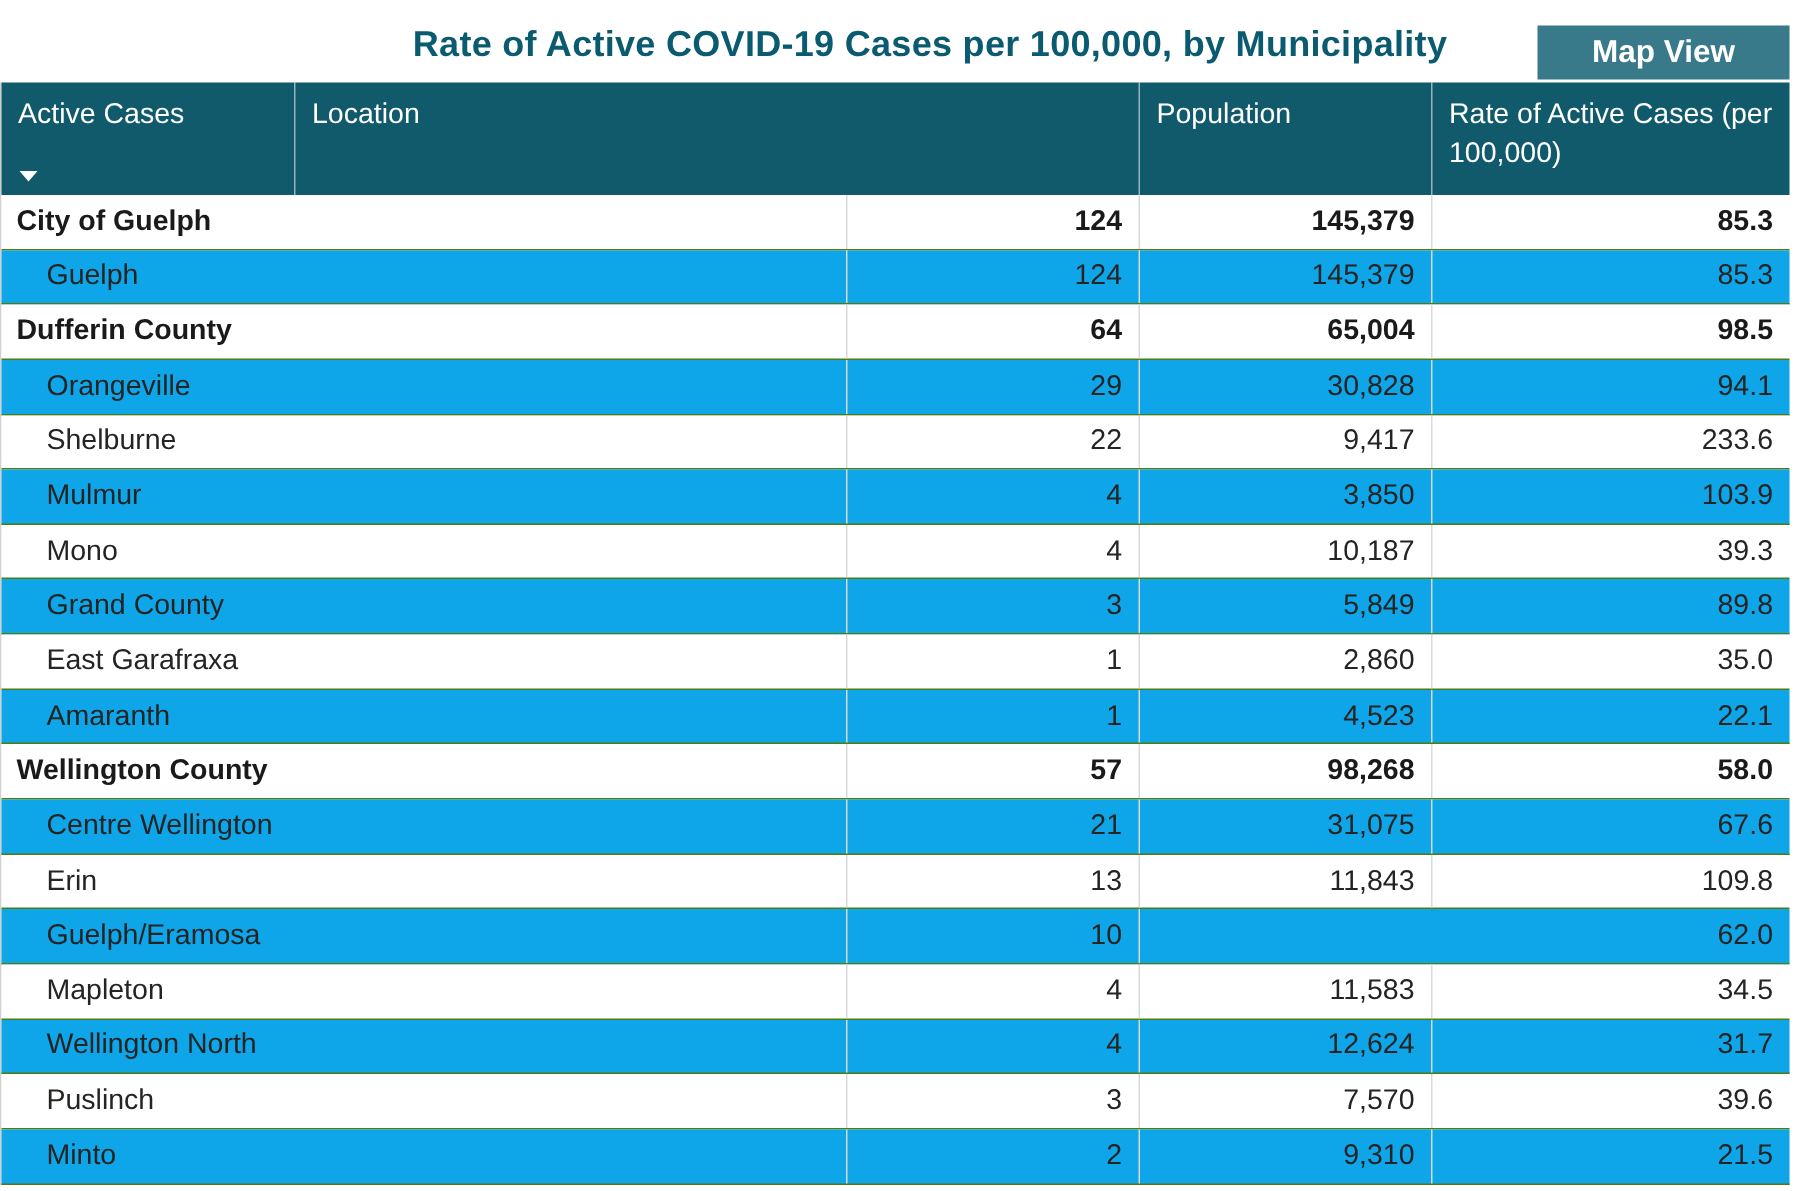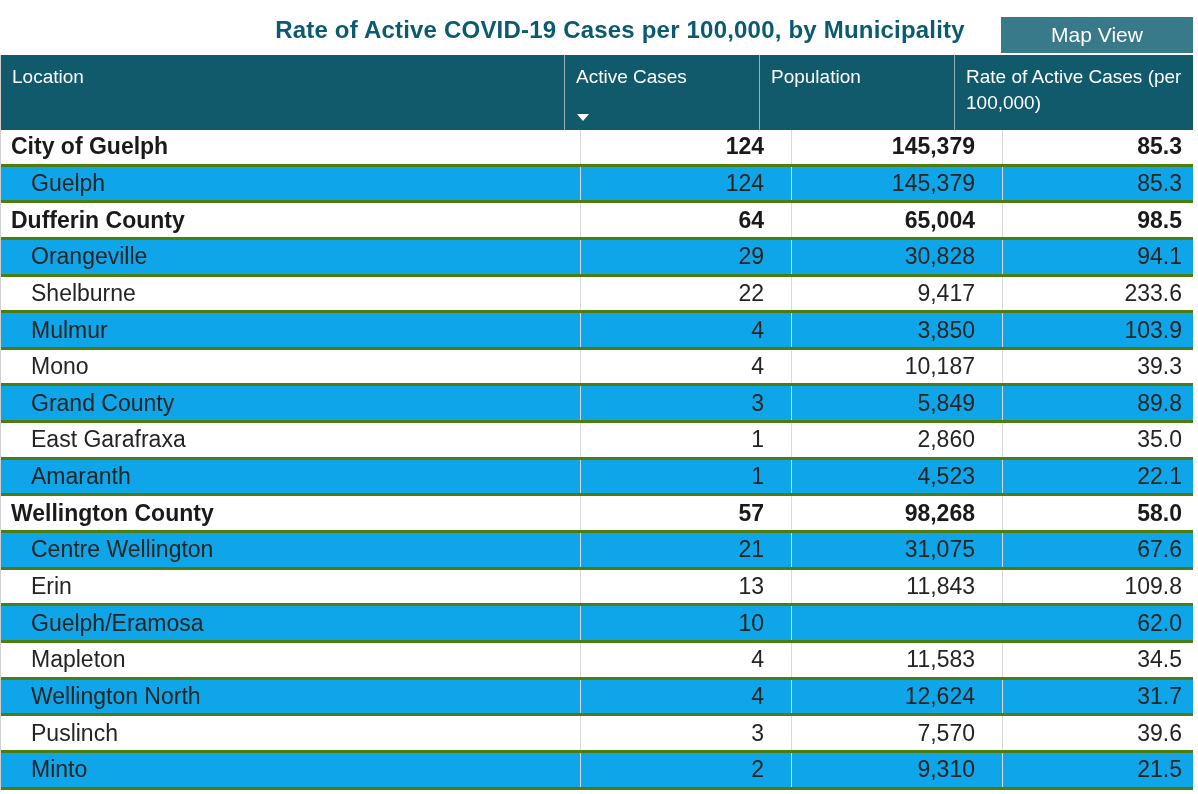--- a/index.html
+++ b/index.html
@@ -31,30 +31,31 @@
     font-size: 24px;
     font-weight: 700;
     letter-spacing: 0.2px;
     color: #0b5b70;
     padding-left: 42px;
   }
   .map-view-button {
     position: absolute;
     top: 17px;
     right: 5px;
-    width: 192px;
+    width: 168px;
     height: 36px;
     background: #38798a;
     color: #ffffff;
     font-size: 21px;
     display: flex;
     align-items: center;
     justify-content: center;
     cursor: pointer;
     box-sizing: border-box;
+    font-weight: bold;
   }
   
   .table {
     width: 1193px;
     border-left: 1px solid #d0d0d0;
     box-sizing: border-box;
   }
   .table-header {
     display: flex;
     background: #115a6c;
@@ -86,24 +87,24 @@
     height: 0;
     border-left: 6px solid transparent;
     border-right: 6px solid transparent;
     border-top: 7px solid #ffffff;
   }
   
   .table-body .row {
     display: flex;
     height: 36.65px;
     box-sizing: border-box;
-    border-bottom: 3px solid #4d7c0f;
+    border-bottom: 1px solid #4d7c0f;
     background: #ffffff;
     color: #252423;
-    font-size: 23px;
+    font-size: 19px;
     cursor: pointer;
   }
   .table-body .row.shaded {
     background: #0ea5e9;
   }
   .table-body .row.group {
     font-weight: 700;
     color: #1a1a1a;
   }
   .cell {
@@ -117,47 +118,46 @@
     flex: 0 0 563px;
     padding-left: 30px;
   }
   .row.group .cell-location {
     padding-left: 10px;
   }
   .cell-num {
     justify-content: flex-end;
     padding-right: 11px;
     border-left: 1px solid #d9d9d9;
-    margin-left: 16px;
   }
   .cell-active     { flex: 0 0 195px; }
   .cell-population { flex: 0 0 195px; }
   .cell-rate       { flex: 1 1 auto; }
 </style>
 </head>
 <body>
 
 <div class="page">
 
   <div class="title-bar">
     <div class="page-title">Rate of Active COVID-19 Cases per 100,000, by Municipality</div>
     <div class="map-view-button">
       <span>Map View</span>
     </div>
   </div>
 
   <div class="table">
 
     <div class="table-header">
-      <div class="th th-location">
-        <span>Location</span>
-      </div>
       <div class="th th-active">
         <span>Active Cases</span>
         <span class="sort-arrow"></span>
+      </div>
+      <div class="th th-location">
+        <span>Location</span>
       </div>
       <div class="th th-population">
         <span>Population</span>
       </div>
       <div class="th th-rate">
         <span>Rate of Active Cases (per 100,000)</span>
       </div>
     </div>
 
     <div class="table-body">

